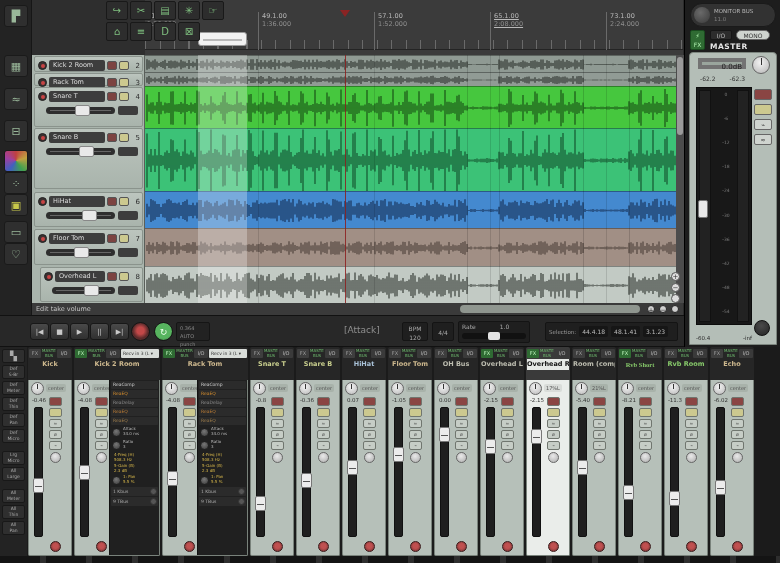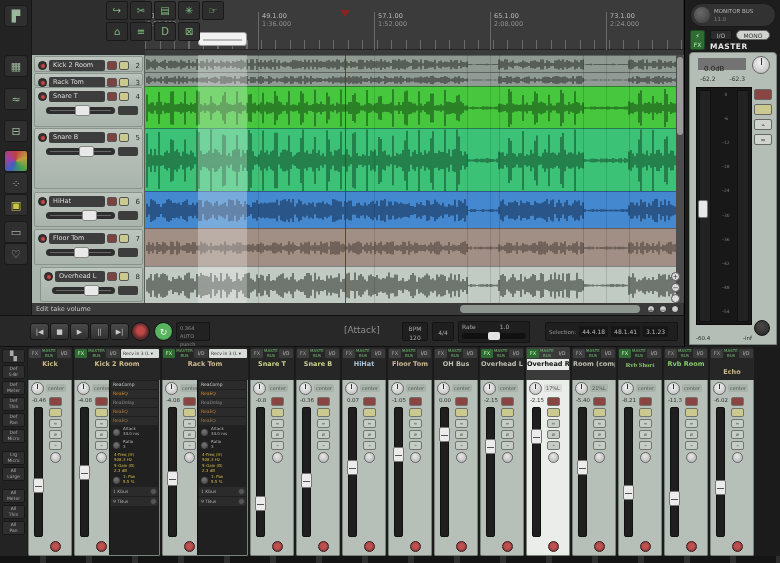--- a/index.html
+++ b/index.html
@@ -104,22 +104,22 @@
   .mfx-row { position:absolute; left:5px; top:30px; width:88px; }
   .mfx-btn { position:absolute; left:0; top:0; width:15px; height:20px; background:#2f6b33; border:1px solid #194a1e;
     border-radius:2px; color:#aef0ae; font-size:6px; text-align:center; line-height:9px; }
   .mio-btn { position:absolute; left:20px; top:0; width:22px; height:10px; background:#2c2c2c; border:1px solid #161616;
     border-radius:2px; color:#bbb; font-size:6px; text-align:center; line-height:9px; }
   .mmono-btn { position:absolute; left:46px; top:0; width:34px; height:10px; background:#cfd4cf; border:1px solid #666;
     border-radius:5px; color:#333; font-size:6px; text-align:center; line-height:9px; }
   .mname { position:absolute; left:20px; top:12px; color:#e6e6e6; font-size:7.5px; font-weight:bold; letter-spacing:.5px; }
   .mstrip { position:absolute; left:4px; top:52px; width:88px; height:293px; background:#b4beb7; border-radius:4px 4px 0 0;
     border:1px solid #7d867f; }
-  .mdb { position:absolute; left:8px; top:5px; width:48px; height:11px; background:#9aa59d; border:6px solid #737373;
-    color:#222; font-size:7px; text-align:left; line-height:10px; }
+  .mdb { position:absolute; left:8px; top:5px; width:48px; height:11px; background:#9aa59d; border:4px solid #737373;
+    color:#222; font-size:7px; text-align:right; line-height:10px; }
   .mknob { position:absolute; right:6px; top:3px; width:18px; height:18px; border-radius:50%;
     background:radial-gradient(circle at 45% 35%, #f2f2f2, #b5b5b5); border:1px solid #666; }
   .mknob::after { content:""; position:absolute; left:8px; top:1px; width:1px; height:7px; background:#333; }
   .mrms { position:absolute; left:10px; top:22px; width:60px; color:#333; font-size:6px; display:flex; gap:14px; }
   .mmeter { position:absolute; left:6px; top:34px; width:56px; height:238px; background:#181818; border:1px solid #0c0c0c; }
   .mmeter .ch { position:absolute; top:2px; bottom:2px; width:12px; background:#222; border:1px solid #111; }
   .mfader-cap { position:absolute; left:1px; top:112px; width:10px; height:18px; background:#e8e8e8; border:1px solid #777; border-radius:2px; }
   .mscale { position:absolute; left:22px; top:4px; bottom:10px; width:14px; color:#7a7a7a; font-size:4.5px;
     display:flex; flex-direction:column; justify-content:space-between; text-align:center; }
   .mbottom { position:absolute; left:6px; bottom:3px; width:56px; display:flex; justify-content:space-between;
@@ -335,21 +335,21 @@
         <div style="color: rgb(143, 143, 143);">1:20.000</div>
       </div>
       <div class="ruler-label" style="left: 113px;">
         <div>49.1.00</div>
         <div style="color: rgb(143, 143, 143);">1:36.000</div>
       </div>
       <div class="ruler-label" style="left: 229px;">
         <div>57.1.00</div>
         <div style="color: rgb(143, 143, 143);">1:52.000</div>
       </div>
-      <div class="ruler-label" style="left: 345px;">
+      <div class="ruler-label" style="left: 345px; text-decoration: underline;">
         <div>65.1.00</div>
         <div style="color: rgb(143, 143, 143);">2:08.000</div>
       </div>
       <div class="ruler-label" style="left: 461px;">
         <div>73.1.00</div>
         <div style="color: rgb(143, 143, 143);">2:24.000</div>
       </div>
       <div class="loop-region" style="left: 53px; width: 49px;"></div>
       <div class="ph-marker" style="left: 200px;"></div>
     </div>
@@ -1094,21 +1094,21 @@
         <div class="strip">
           <div class="strip-head">
             <div class="sh-row1">
               <div class="fx-chip">FX</div>
               <div class="route-txt">
                 <div>MASTER</div>
                 <div>BUS</div>
               </div>
               <div class="io-chip">I/O</div>
             </div>
-            <div class="strip-name" style="color: rgb(205, 184, 142); margin-top: 8px;">Echo</div>
+            <div class="strip-name" style="color: rgb(205, 184, 142);">Echo</div>
           </div>
           <div class="strip-body">
             <div class="pan-row">
               <div class="pan-knob"></div>
               <div class="pan-txt">center</div>
             </div>
             <div class="fader-zone">
               <div class="vol-txt">-6.02</div>
               <div class="fader-track">
                 <div class="fader-cap" style="top: calc(62% - 7px);"></div>

